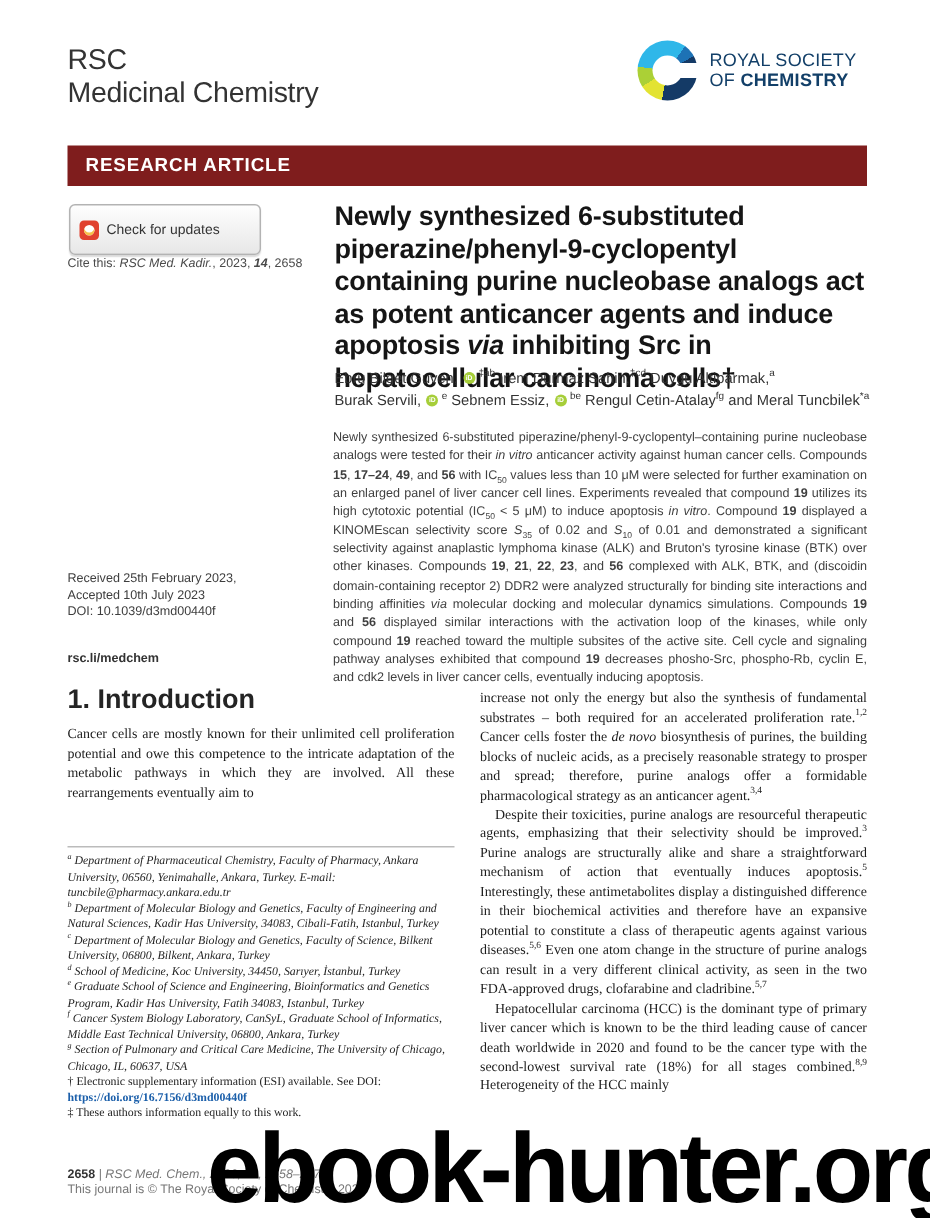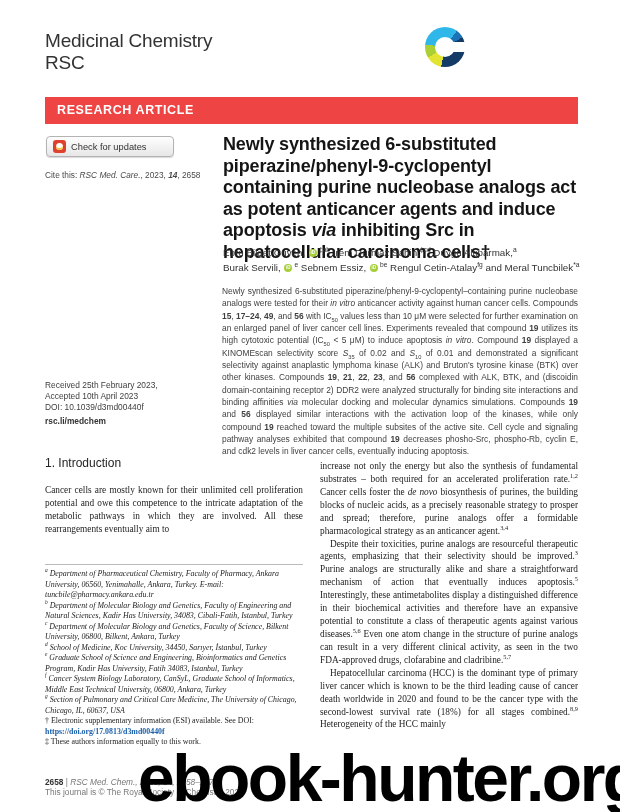--- a/index.html
+++ b/index.html
@@ -10,43 +10,43 @@
             color:#333;letter-spacing:-0.2px;}
   .logo{position:absolute;left:425px;top:27px;display:flex;align-items:center;gap:8px;}
   .ring{position:relative;width:40px;height:40px;border-radius:50%;
         background:conic-gradient(from 0deg,#2fb7e9 0 10%,#1d72b5 10% 17%,#143a66 17% 53%,
                    #e3e332 53% 66%,#abd036 66% 77%,#2fb7e9 77% 100%);}
   .ring .gap{position:absolute;right:-2px;top:38%;width:58%;height:25%;background:#fff;}
   .ring .hole{position:absolute;left:50%;top:50%;width:20px;height:20px;background:#fff;
               border-radius:50%;transform:translate(-50%,-50%);}
   .society{font-size:12px;line-height:1.1;color:#123f68;letter-spacing:0.2px;}
   
-  .banner{position:absolute;left:45px;top:97px;width:533px;height:27px;background:#ef4444;
+  .banner{position:absolute;left:45px;top:97px;width:533px;height:27px;background:#7f1d1d;
           color:#fff;font-weight:700;font-size:12.5px;line-height:27px;padding-left:12px;
           box-sizing:border-box;letter-spacing:0.6px;}
   
-  .check-btn{position:absolute;left:46px;top:136px;width:128px;height:21px;border:1px solid #b3b3b3;
+  .check-btn{position:absolute;left:46px;top:136px;width:128px;height:34px;border:1px solid #b3b3b3;
              border-radius:4px;background:linear-gradient(#fefefe,#e7e7e7);display:flex;
              align-items:center;gap:5px;padding:0 6px;box-sizing:border-box;box-shadow:0 1px 1px rgba(0,0,0,.15);}
   .cross-icon{width:13px;height:13px;border-radius:3px;background:#e0412f;position:relative;flex:none;}
   .cross-icon:after{content:"";position:absolute;left:3px;top:3px;width:7px;height:7px;border-radius:50%;
              background:#fff;box-shadow:inset 0 -2px 0 #f6c14b;}
   .check-btn span.lbl{font-size:9.3px;color:#333;}
   .cite{position:absolute;left:45px;top:170px;width:172px;font-size:8.3px;line-height:1.4;color:#4a4a4a;}
   .meta{position:absolute;left:45px;top:380px;width:160px;font-size:8.4px;line-height:1.32;color:#3e3e3e;}
   .meta .doi{}
-  .meta .site{margin-top:3px;font-weight:700;color:#333;}
+  .meta .site{margin-top:20px;font-weight:700;color:#333;}
   
   .title{position:absolute;left:223px;top:134px;width:362px;font-size:18px;font-weight:700;
          line-height:1.2;color:#151515;letter-spacing:-0.15px;}
   .authors{position:absolute;left:223px;top:245px;width:358px;font-size:9.8px;line-height:1.55;color:#333;}
   .abstract{position:absolute;left:222px;top:285px;width:356px;font-size:8.4px;line-height:1.47;
             color:#3f3f3f;text-align:justify;}
   
-  .sec-head{position:absolute;left:45px;top:456px;font-size:12px;font-weight:400;color:#242424;}
+  .sec-head{position:absolute;left:45px;top:456px;font-size:18px;font-weight:700;color:#242424;}
   .col-left{position:absolute;left:45px;top:484px;width:258px;}
   .col-right{position:absolute;left:320px;top:460px;width:258px;}
   .body-text{font-family:"Liberation Serif",serif;font-size:9.3px;line-height:1.39;color:#1c1c1c;
              text-align:justify;}
   .body-text p{margin:0;}
   .body-text p.ind{text-indent:10px;}
   
   .footnotes{position:absolute;left:45px;top:564px;width:258px;border-top:1px solid #bbb;
              padding-top:4px;font-family:"Liberation Serif",serif;font-size:7.9px;line-height:1.33;
              color:#232323;}
@@ -69,52 +69,56 @@
   
   .watermark{position:absolute;left:138px;top:740px;z-index:50;font-size:66px;font-weight:800;
              color:#000;letter-spacing:-2.5px;white-space:nowrap;font-family:"Liberation Sans",sans-serif;}
 </style>
 </head>
 <body>
 
 <div class="page">
 
   <div class="masthead">
+    <div>RSC</div>
     <div>Medicinal Chemistry</div>
-    <div>RSC</div>
   </div>
 
   <div class="logo">
     <div class="ring">
       <div class="gap"></div>
       <div class="hole"></div>
+    </div>
+    <div class="society">
+      <div>ROYAL SOCIETY</div>
+      <div>OF <span class="rt-b">CHEMISTRY</span></div>
     </div>
   </div>
 
   <div class="banner">RESEARCH ARTICLE</div>
 
   <div class="check-btn">
     <span class="cross-icon"></span>
     <span class="lbl">Check for updates</span>
   </div>
 
-  <div class="cite">Cite this: <span class="rt-i">RSC Med. Care.</span>, 2023, <span class="rt-b rt-i">14</span>, 2658</div>
+  <div class="cite">Cite this: <span class="rt-i">RSC Med. Kadir.</span>, 2023, <span class="rt-b rt-i">14</span>, 2658</div>
 
   <h1 class="title" style="margin:0;">Newly synthesized 6-substituted piperazine/phenyl-9-cyclopentyl containing purine nucleobase analogs act as potent anticancer agents and induce apoptosis <span class="rt-i">via</span> inhibiting Src in hepatocellular carcinoma cells†</h1>
 
   <div class="authors">
     <div>Ebru Bilget Guven, <span class="rt-orcid"></span><span class="rt-sup">‡ab</span> Irem Durmaz Sahin,<span class="rt-sup">‡cd</span> Duygu Altiparmak,<span class="rt-sup">a</span></div>
     <div>Burak Servili, <span class="rt-orcid"></span><span class="rt-sup">e</span> Sebnem Essiz, <span class="rt-orcid"></span><span class="rt-sup">be</span> Rengul Cetin-Atalay<span class="rt-sup">fg</span> and Meral Tuncbilek<span class="rt-sup">*a</span></div>
   </div>
 
   <div class="abstract">Newly synthesized 6-substituted piperazine/phenyl-9-cyclopentyl–containing purine nucleobase analogs were tested for their <span class="rt-i">in vitro</span> anticancer activity against human cancer cells. Compounds <span class="rt-b">15</span>, <span class="rt-b">17–24</span>, <span class="rt-b">49</span>, and <span class="rt-b">56</span> with IC<span class="rt-sub">50</span> values less than 10 μM were selected for further examination on an enlarged panel of liver cancer cell lines. Experiments revealed that compound <span class="rt-b">19</span> utilizes its high cytotoxic potential (IC<span class="rt-sub">50</span> &lt; 5 μM) to induce apoptosis <span class="rt-i">in vitro</span>. Compound <span class="rt-b">19</span> displayed a KINOMEscan selectivity score <span class="rt-i">S</span><span class="rt-sub">35</span> of 0.02 and <span class="rt-i">S</span><span class="rt-sub">10</span> of 0.01 and demonstrated a significant selectivity against anaplastic lymphoma kinase (ALK) and Bruton's tyrosine kinase (BTK) over other kinases. Compounds <span class="rt-b">19</span>, <span class="rt-b">21</span>, <span class="rt-b">22</span>, <span class="rt-b">23</span>, and <span class="rt-b">56</span> complexed with ALK, BTK, and (discoidin domain-containing receptor 2) DDR2 were analyzed structurally for binding site interactions and binding affinities <span class="rt-i">via</span> molecular docking and molecular dynamics simulations. Compounds <span class="rt-b">19</span> and <span class="rt-b">56</span> displayed similar interactions with the activation loop of the kinases, while only compound <span class="rt-b">19</span> reached toward the multiple subsites of the active site. Cell cycle and signaling pathway analyses exhibited that compound <span class="rt-b">19</span> decreases phosho-Src, phospho-Rb, cyclin E, and cdk2 levels in liver cancer cells, eventually inducing apoptosis.</div>
 
   <div class="meta">
     <div>Received 25th February 2023,</div>
-    <div>Accepted 10th April 2023</div>
+    <div>Accepted 10th July 2023</div>
     <div class="doi">DOI: 10.1039/d3md00440f</div>
     <div class="site">rsc.li/medchem</div>
   </div>
 
   <h2 class="sec-head" style="margin:0;">1. Introduction</h2>
 
   <div class="col-left body-text">
     <p>Cancer cells are mostly known for their unlimited cell proliferation potential and owe this competence to the intricate adaptation of the metabolic pathways in which they are involved. All these rearrangements eventually aim to</p>
   </div>
 
@@ -125,21 +129,21 @@
   </div>
 
   <div class="footnotes">
     <p class="fn it"><span class="rt-sup">a</span> Department of Pharmaceutical Chemistry, Faculty of Pharmacy, Ankara University, 06560, Yenimahalle, Ankara, Turkey. E-mail: tuncbile@pharmacy.ankara.edu.tr</p>
     <p class="fn it"><span class="rt-sup">b</span> Department of Molecular Biology and Genetics, Faculty of Engineering and Natural Sciences, Kadir Has University, 34083, Cibali-Fatih, Istanbul, Turkey</p>
     <p class="fn it"><span class="rt-sup">c</span> Department of Molecular Biology and Genetics, Faculty of Science, Bilkent University, 06800, Bilkent, Ankara, Turkey</p>
     <p class="fn it"><span class="rt-sup">d</span> School of Medicine, Koc University, 34450, Sarıyer, İstanbul, Turkey</p>
     <p class="fn it"><span class="rt-sup">e</span> Graduate School of Science and Engineering, Bioinformatics and Genetics Program, Kadir Has University, Fatih 34083, Istanbul, Turkey</p>
     <p class="fn it"><span class="rt-sup">f</span> Cancer System Biology Laboratory, CanSyL, Graduate School of Informatics, Middle East Technical University, 06800, Ankara, Turkey</p>
     <p class="fn it"><span class="rt-sup">g</span> Section of Pulmonary and Critical Care Medicine, The University of Chicago, Chicago, IL, 60637, USA</p>
-    <p class="fn">† Electronic supplementary information (ESI) available. See DOI: <span class="rt-link">https://doi.org/17.0813/d3md00440f</span></p>
+    <p class="fn">† Electronic supplementary information (ESI) available. See DOI: <span class="rt-link">https://doi.org/16.7156/d3md00440f</span></p>
     <p class="fn">‡ These authors information equally to this work.</p>
   </div>
 
   <div class="footer">
     <div><span class="rt-b rt-dk">2658</span>  |  <span class="rt-i">RSC Med. Chem., 2023, 14, 2658–2676</span></div>
     <div>This journal is © The Royal Society of Chemistry 2025</div>
   </div>
 
   <div class="watermark">ebook-hunter.org</div>
 

